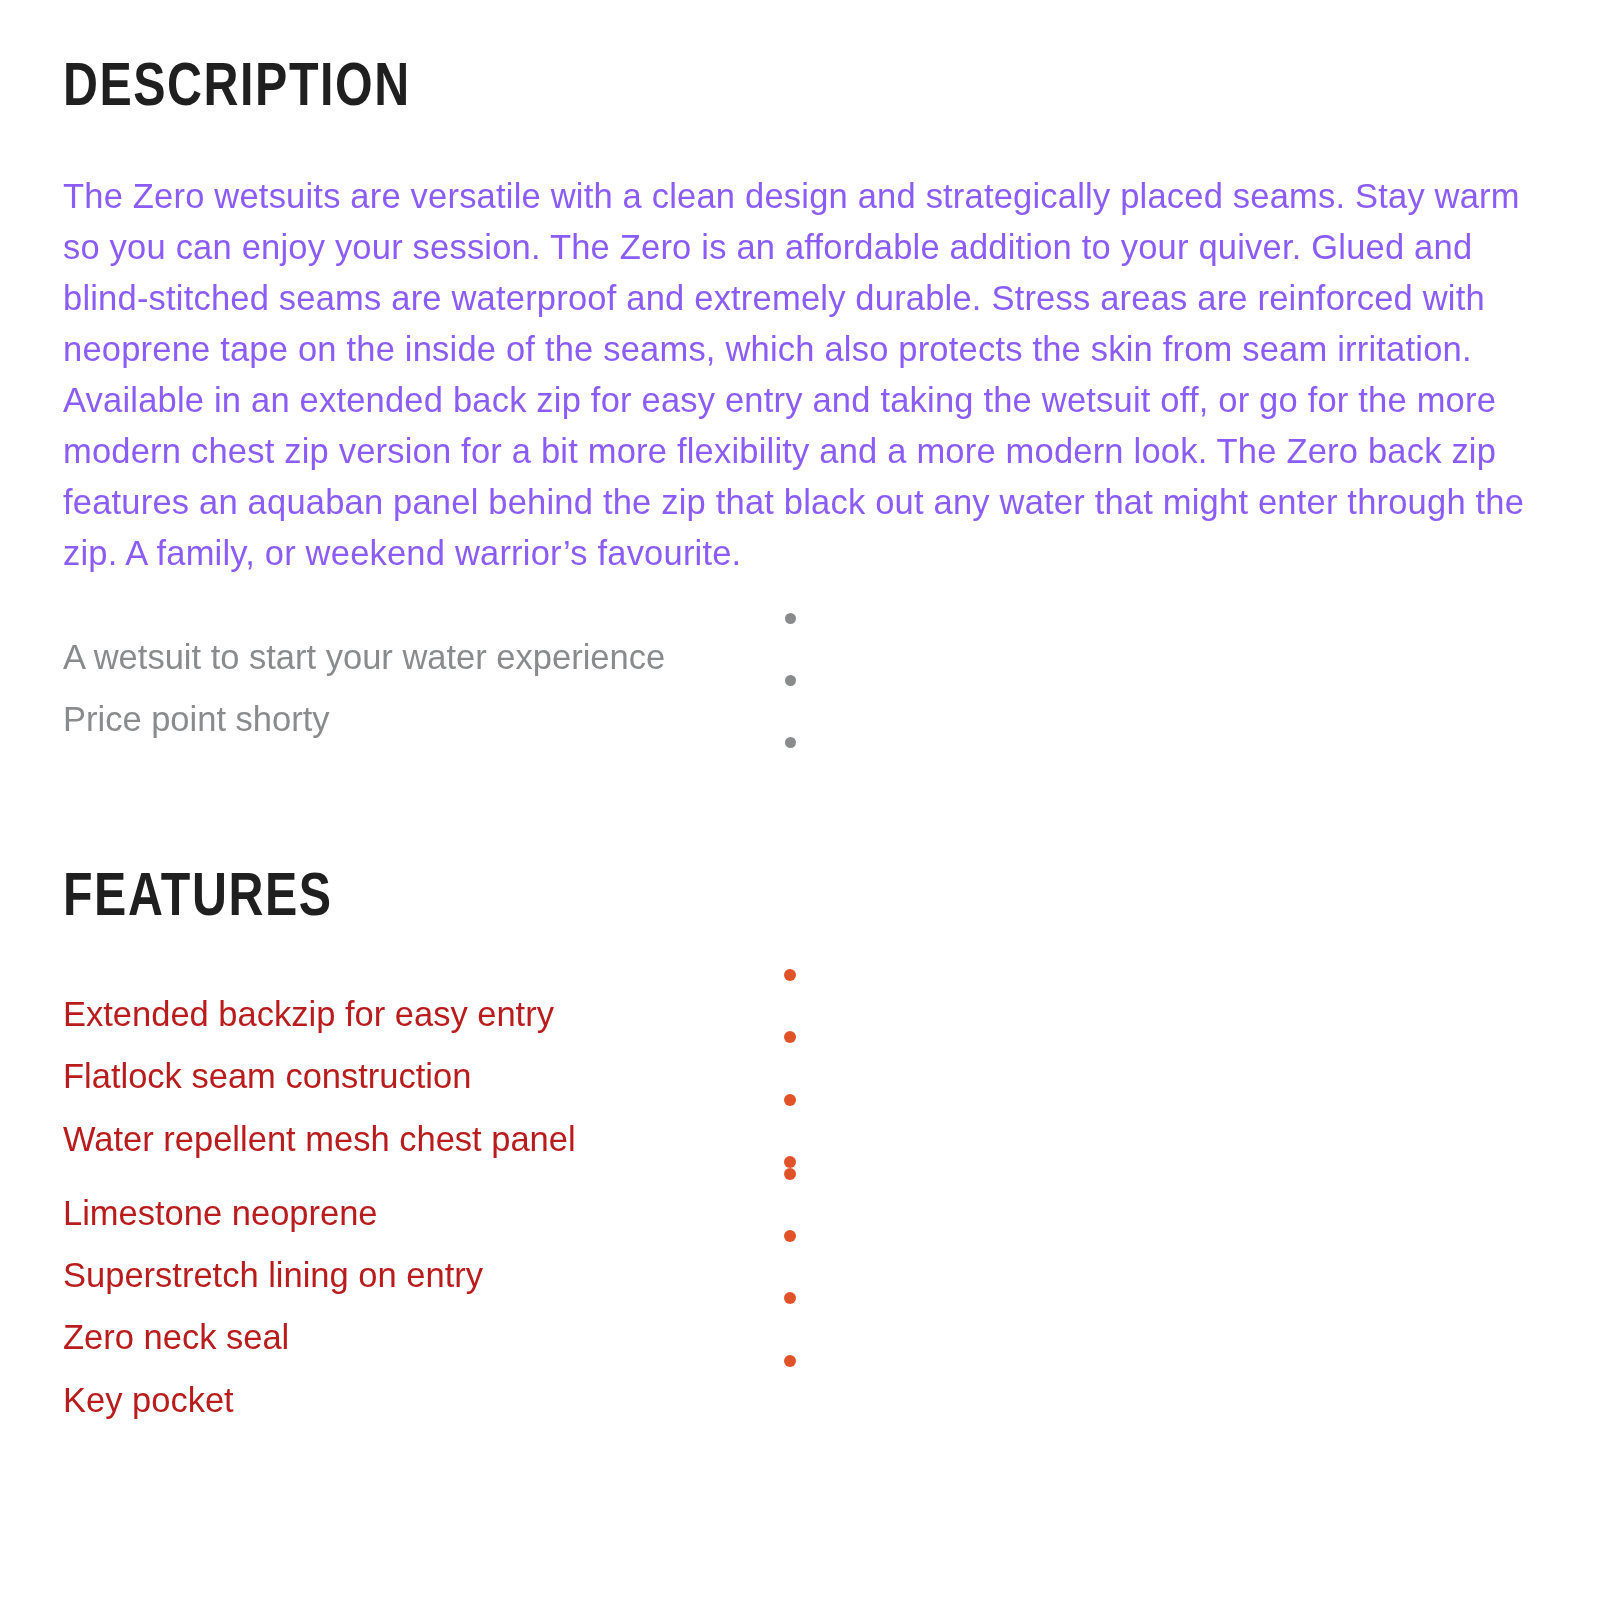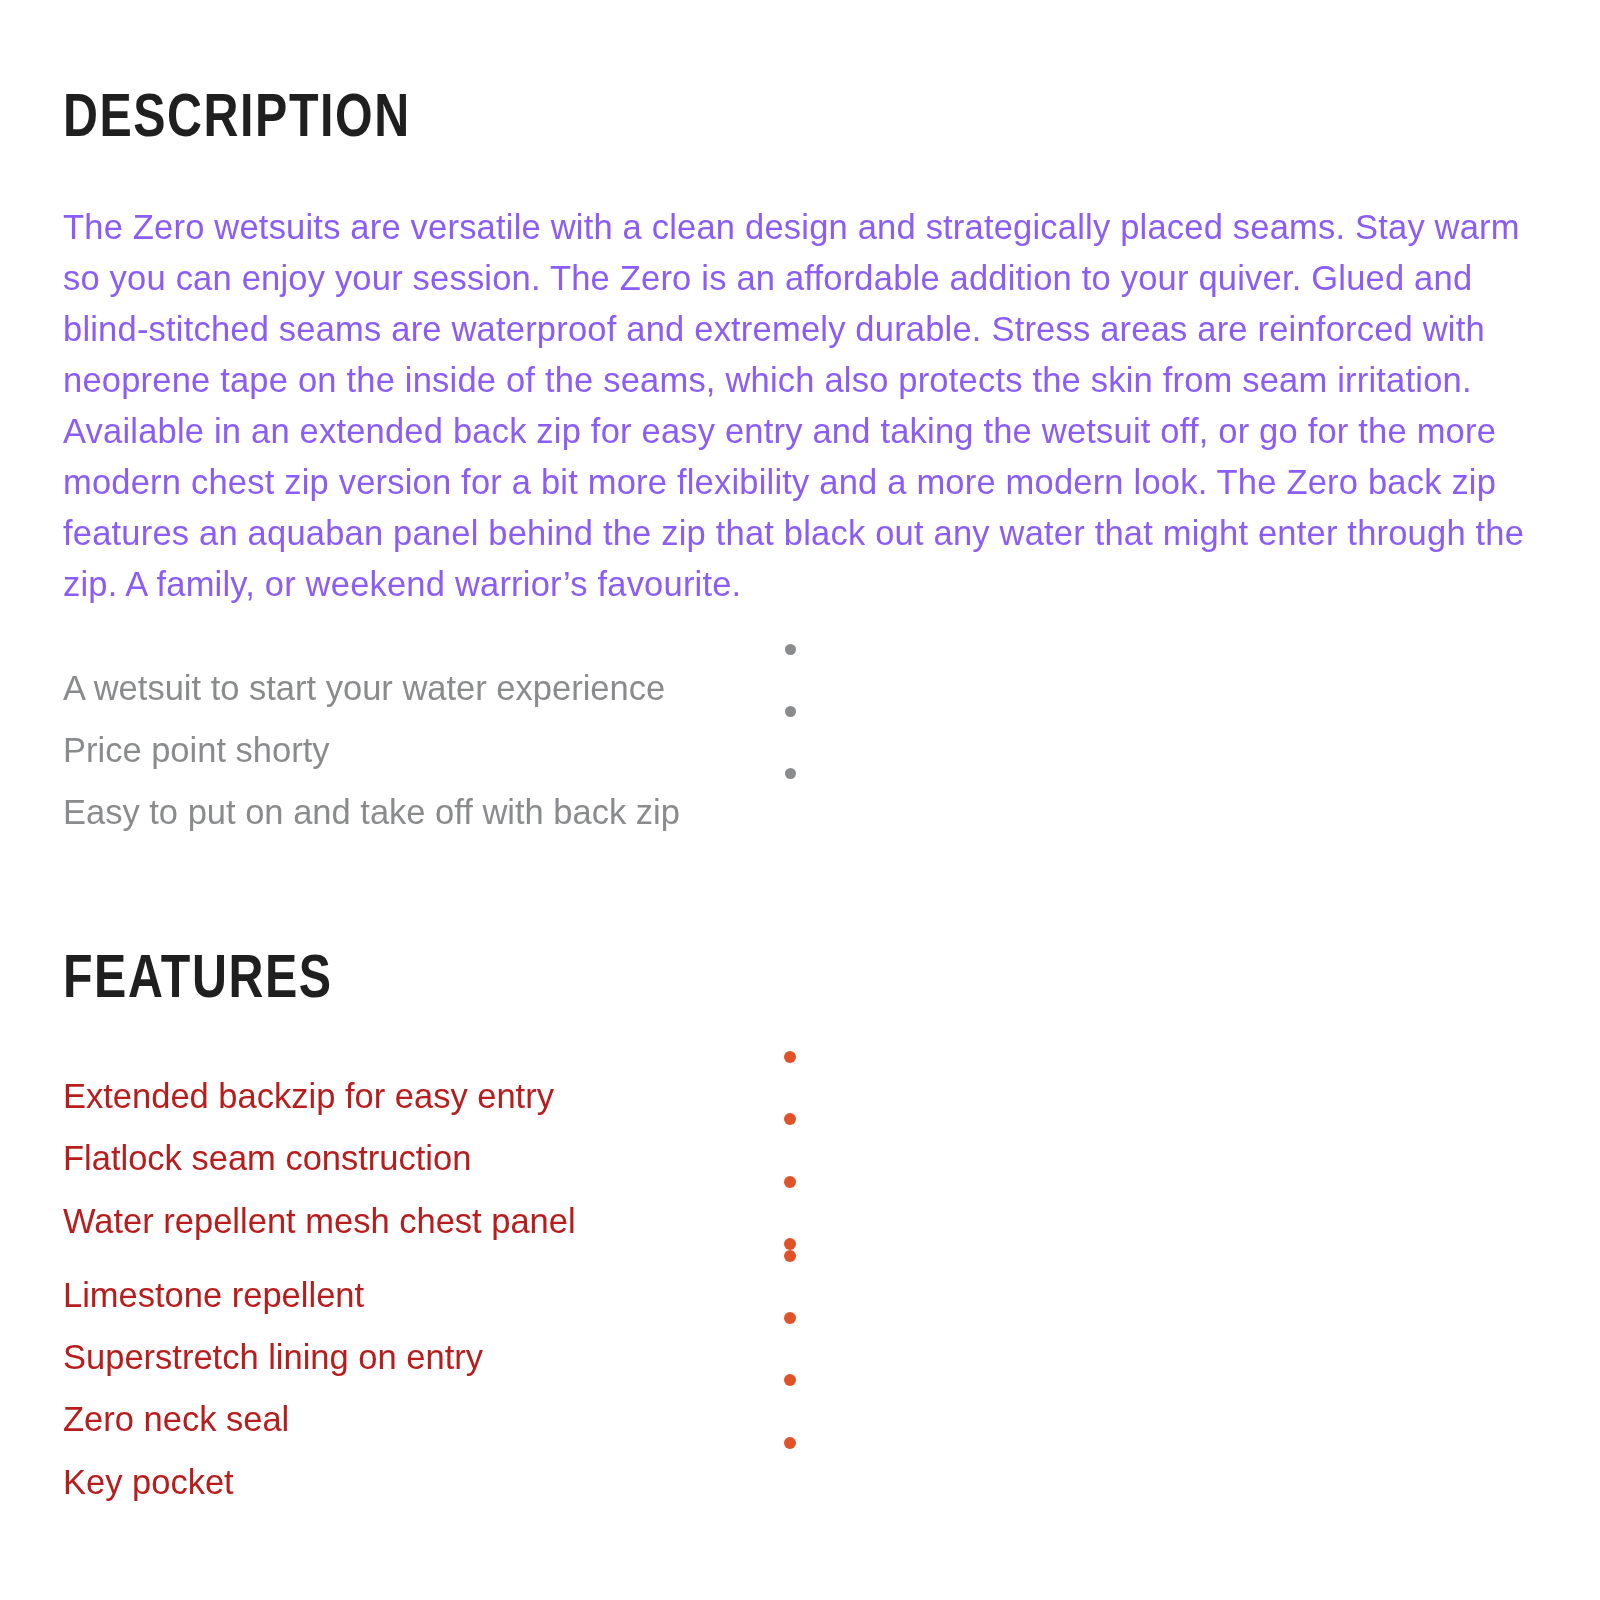--- a/index.html
+++ b/index.html
@@ -7,21 +7,21 @@
     width: 1600px;
     height: 1600px;
     background: #ffffff;
     font-family: "Liberation Sans", sans-serif;
     overflow: hidden;
   }
   .page {
     position: relative;
     width: 1600px;
     height: 1600px;
-    padding: 80px 70px 0 63px;
+    padding: 49px 70px 0 63px;
   }
   .section-heading {
     font-weight: 700;
     font-size: 62px;
     color: #1f1f1f;
     letter-spacing: 2px;
     transform: scaleX(0.78);
     transform-origin: left center;
     white-space: nowrap;
     line-height: 1;
@@ -84,21 +84,20 @@
     <li>
       <span class="bullet-dot"></span>
       <span>A wetsuit to start your water experience</span>
     </li>
     <li>
       <span class="bullet-dot"></span>
       <span>Price point shorty</span>
     </li>
     <li>
       <span class="bullet-dot"></span>
-      <span>Easy to put on and take off with back zip</span>
     </li>
   </ul>
 
   <h2 class="section-heading features-heading">FEATURES</h2>
 
   <ul class="plain-list features-list">
     <li>
       <span class="bullet-dot"></span>
       <span>Extended backzip for easy entry</span>
     </li>
@@ -108,21 +107,21 @@
     </li>
     <li>
       <span class="bullet-dot"></span>
       <span>Water repellent mesh chest panel</span>
     </li>
     <li>
       <span class="bullet-dot"></span>
     </li>
     <li>
       <span class="bullet-dot"></span>
-      <span>Limestone repellent</span>
+      <span>Limestone neoprene</span>
     </li>
     <li>
       <span class="bullet-dot"></span>
       <span>Superstretch lining on entry</span>
     </li>
     <li>
       <span class="bullet-dot"></span>
       <span>Zero neck seal</span>
     </li>
     <li>

